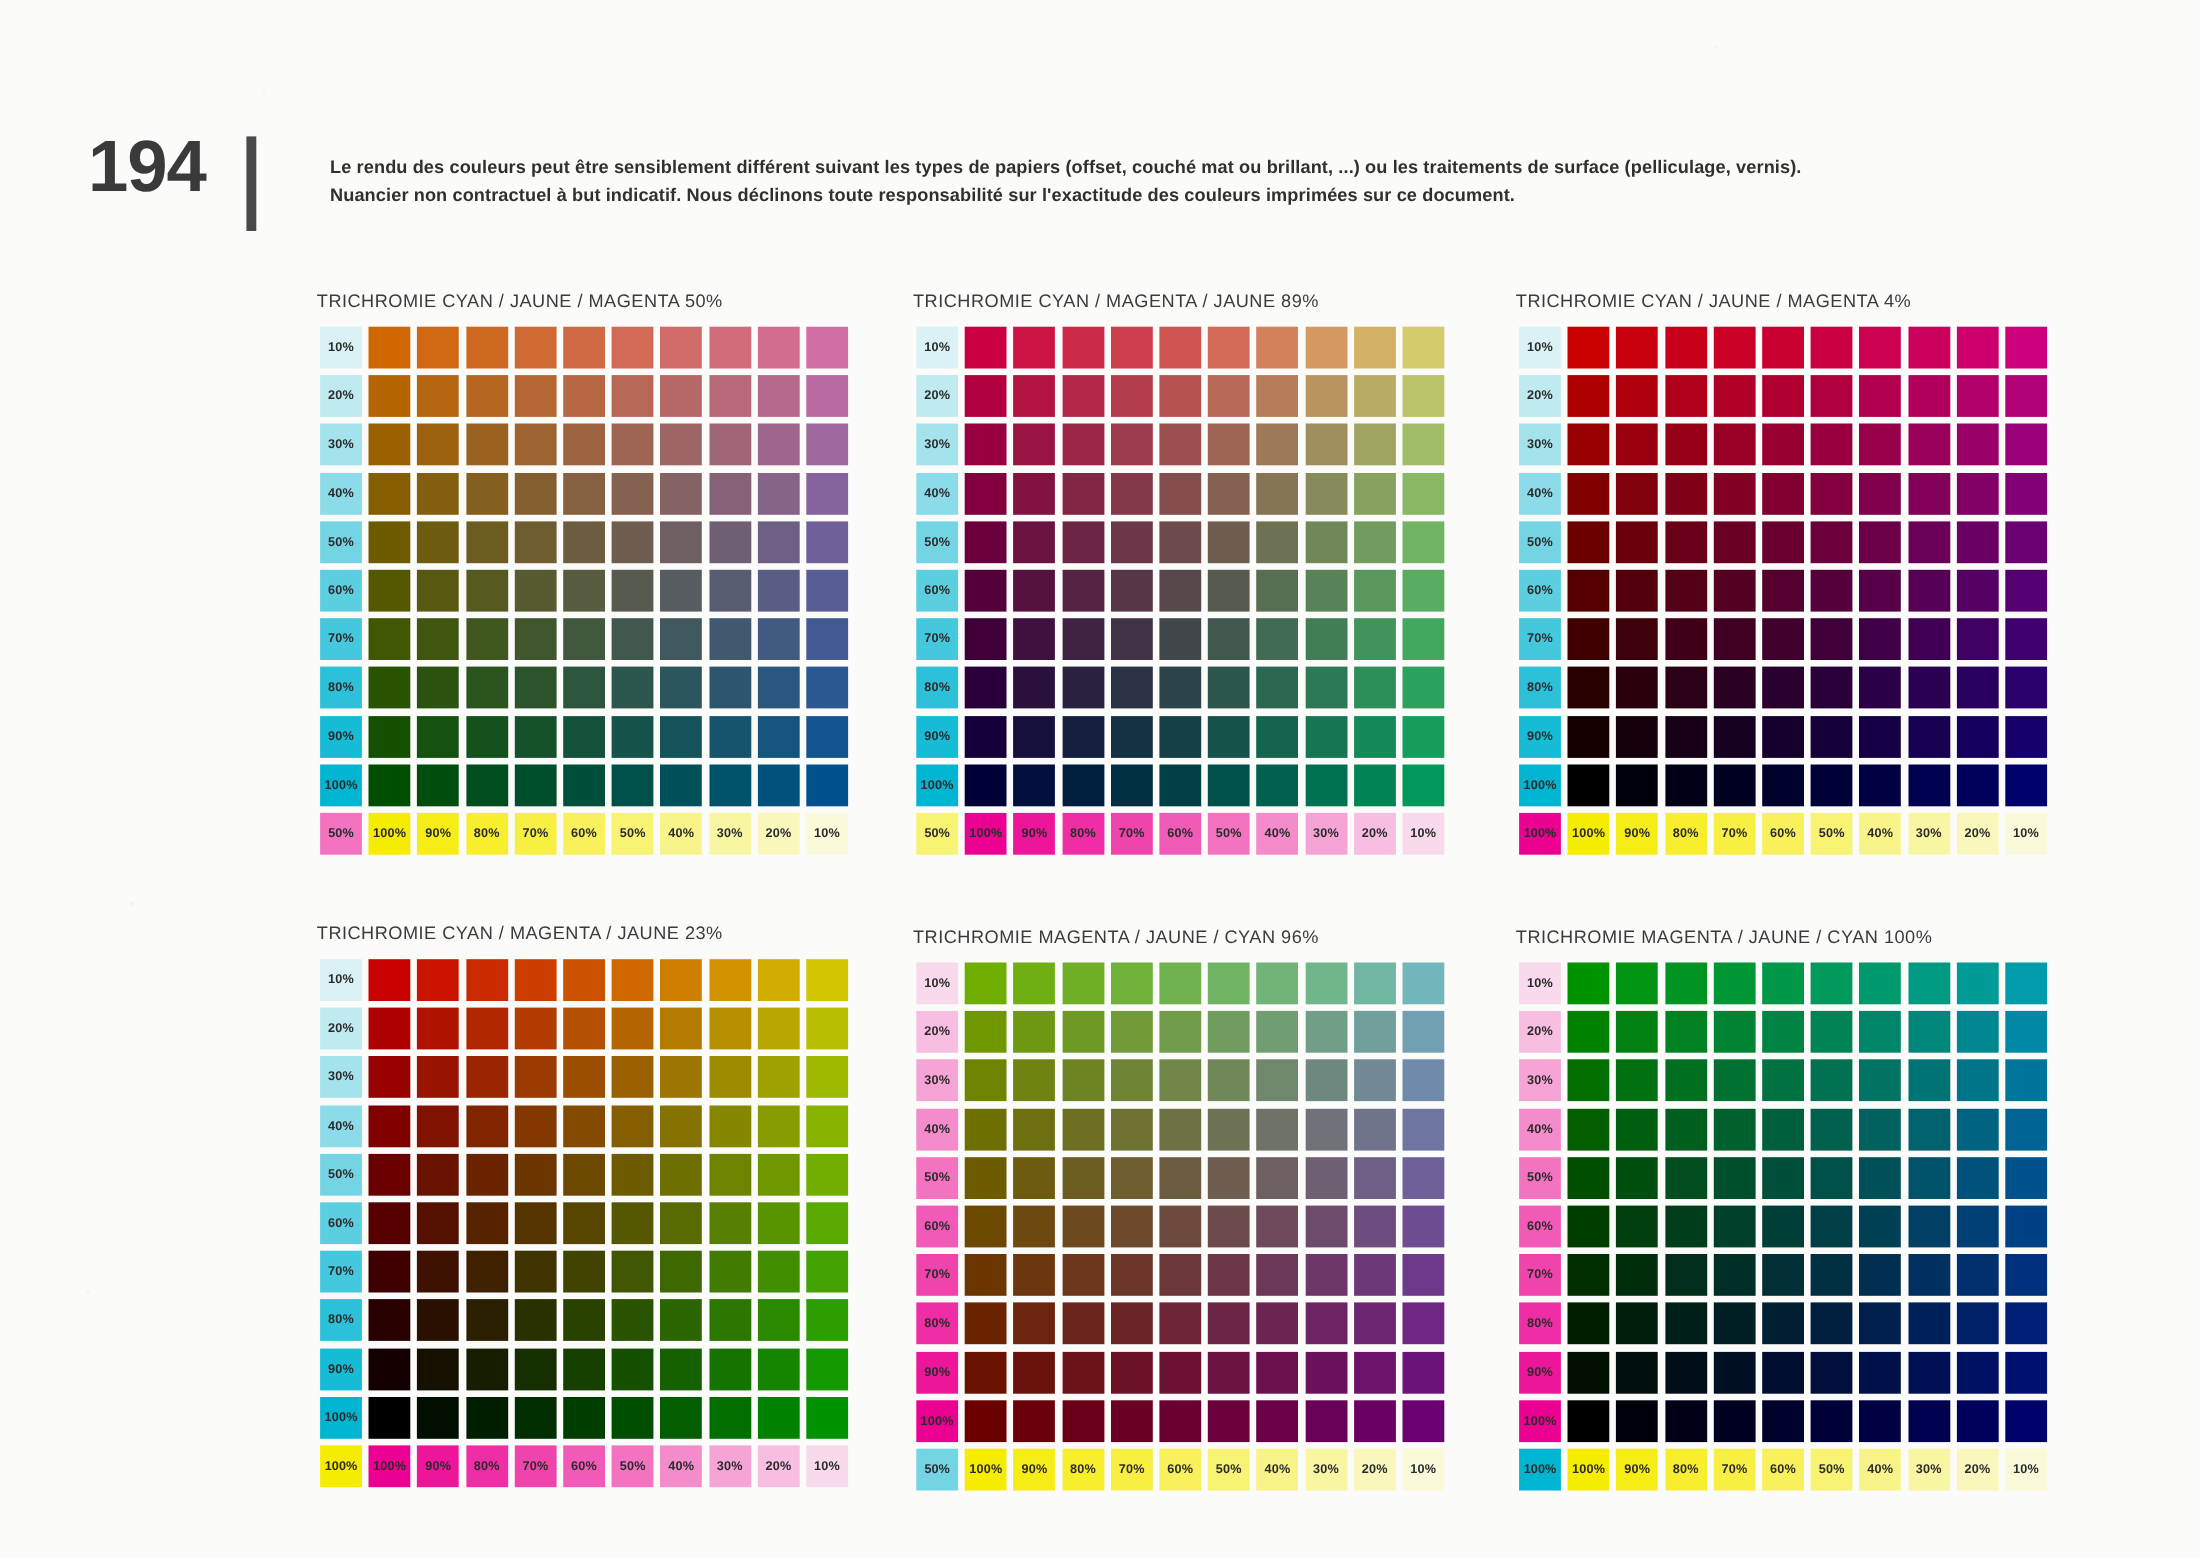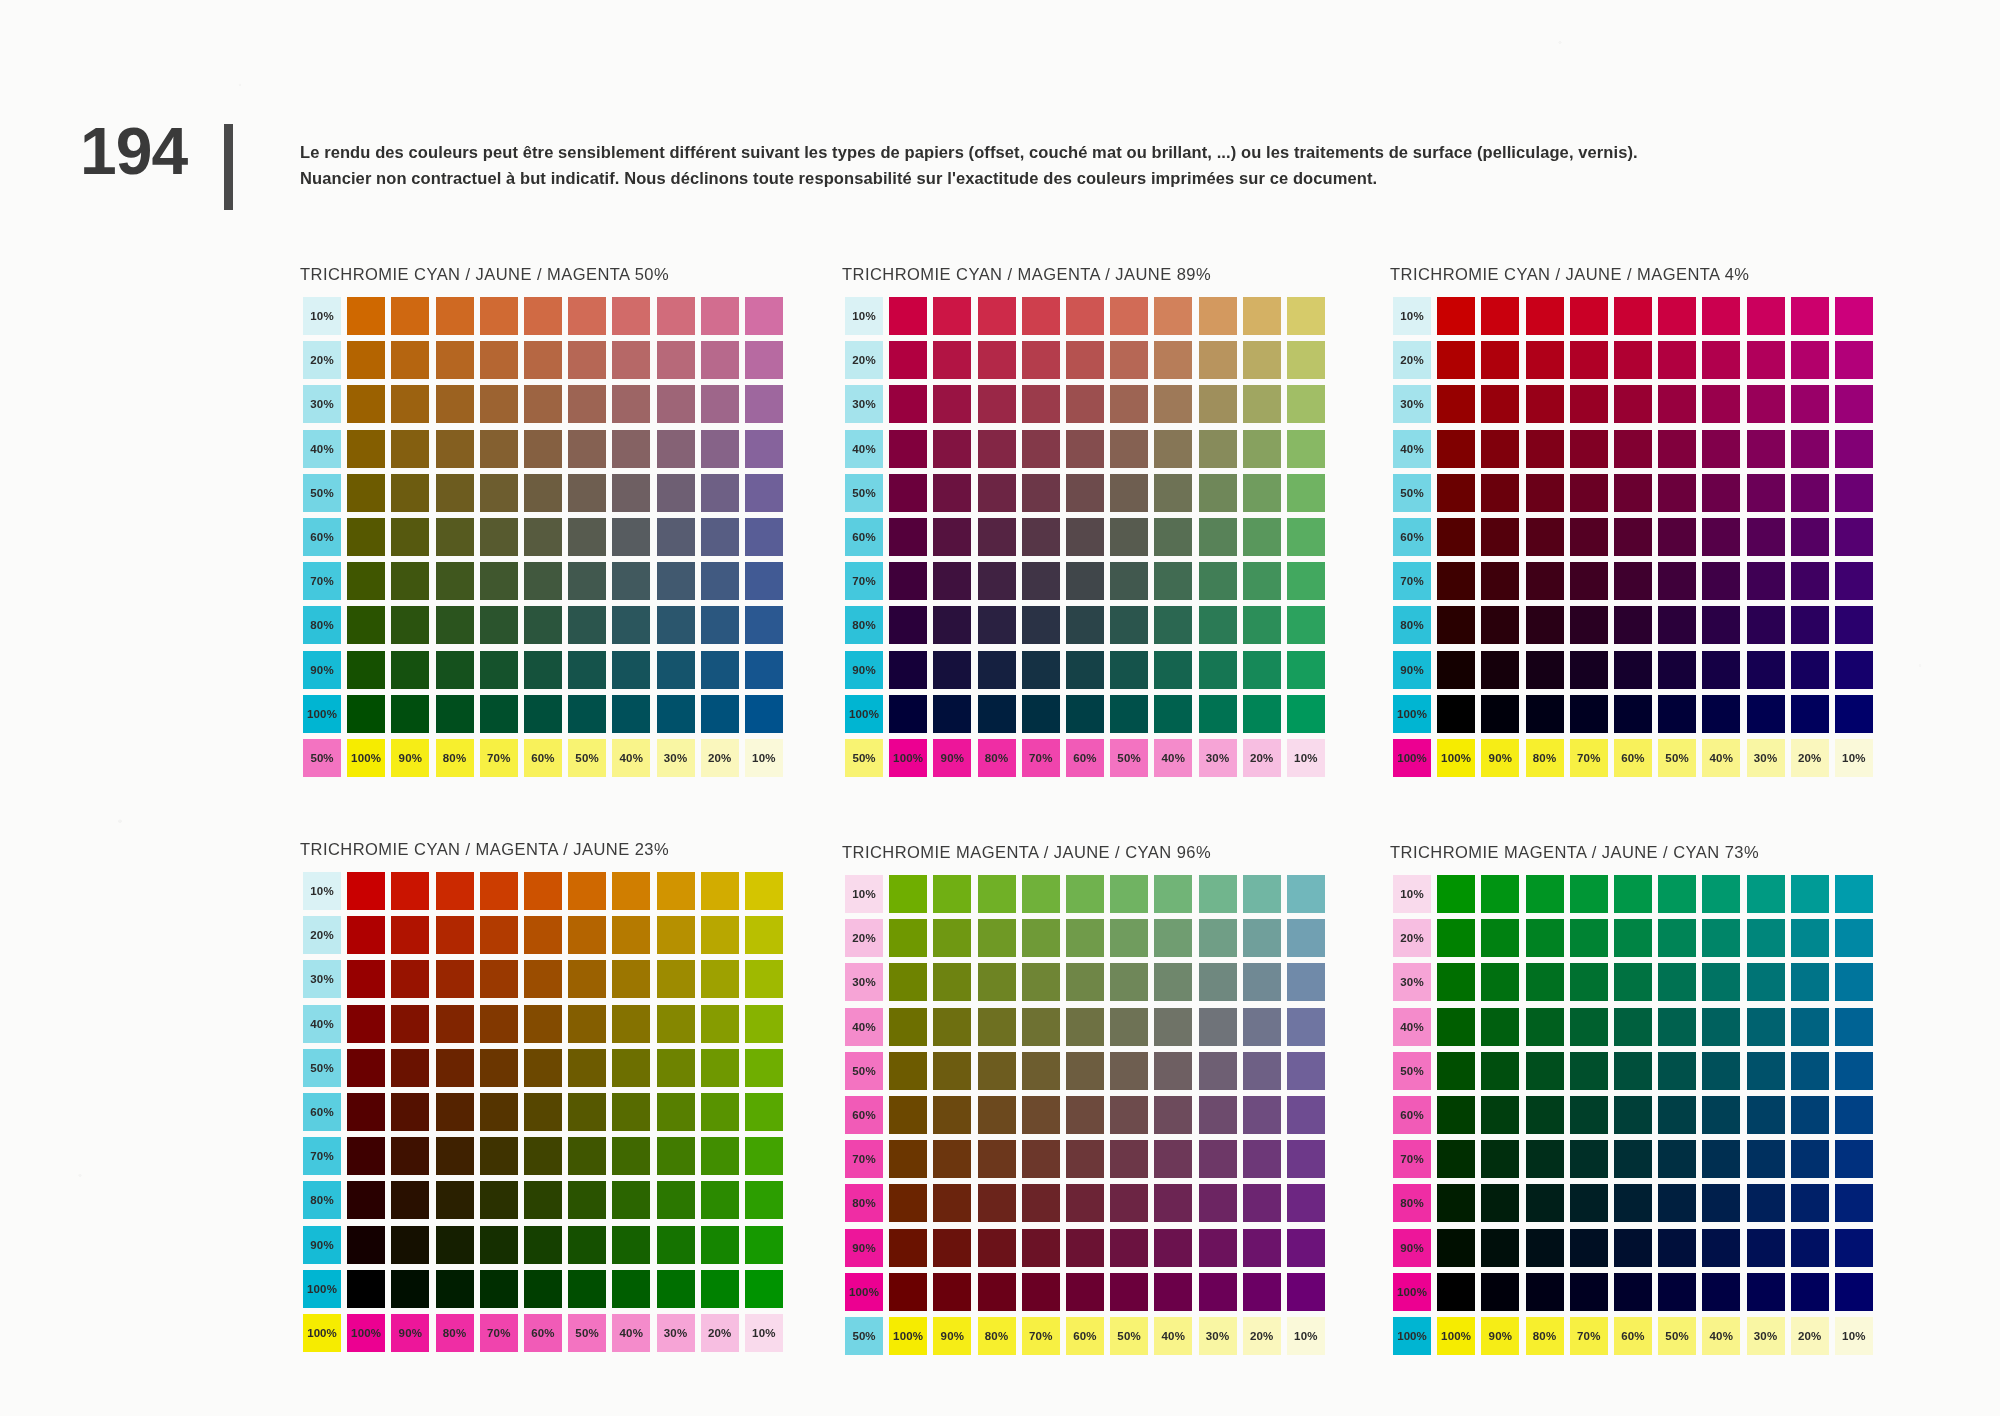--- a/index.html
+++ b/index.html
@@ -38,21 +38,21 @@
     width:9px;height:86px;background:#4a4a4a;
   }
   .notice{
     position:absolute;left:300px;top:140px;
     font-size:16.5px;font-weight:bold;line-height:1.55;
     color:#30302f;letter-spacing:.1px;white-space:nowrap;
   }
   .notice div{display:block;}
 
   
-  .sheet{position:absolute;left:12px;top:0;width:1612px;height:1416px;border-radius:22px;}
+  .sheet{position:absolute;left:0;top:0;width:1612px;height:1416px;border-radius:22px;}
   .chart{position:absolute;}
   .chart-title{
     font-size:16.5px;letter-spacing:.45px;color:#3b3b3b;
     margin-bottom:10px;white-space:nowrap;font-weight:normal;
   }
   .grid{
     display:grid;
     grid-template-columns:repeat(11, 44.2px);
     grid-template-rows:repeat(11, 44.2px);
     gap:0px;
@@ -713,21 +713,21 @@
         <div class="label-cell" style="background: rgb(247, 240, 67);">70%</div>
         <div class="label-cell" style="background: rgb(248, 241, 91);">60%</div>
         <div class="label-cell" style="background: rgb(248, 243, 114);">50%</div>
         <div class="label-cell" style="background: rgb(249, 244, 138);">40%</div>
         <div class="label-cell" style="background: rgb(249, 246, 163);">30%</div>
         <div class="label-cell" style="background: rgb(250, 247, 189);">20%</div>
         <div class="label-cell" style="background: rgb(250, 249, 217);">10%</div>
       </div>
     </div>
     <div class="chart" style="left: 1378px; top: 843px;">
-      <div class="chart-title">TRICHROMIE MAGENTA / JAUNE / CYAN 73%</div>
+      <div class="chart-title">TRICHROMIE MAGENTA / JAUNE / CYAN 100%</div>
       <div class="grid">
         <div class="label-cell" style="background: rgb(249, 218, 236);">10%</div>
         <div class="swatch" title="magenta 10% / yellow 100% / cyan 100%" style="background: rgb(0, 147, 0);"></div>
         <div class="swatch" title="magenta 10% / yellow 90% / cyan 100%" style="background: rgb(0, 148, 18);"></div>
         <div class="swatch" title="magenta 10% / yellow 80% / cyan 100%" style="background: rgb(0, 149, 35);"></div>
         <div class="swatch" title="magenta 10% / yellow 70% / cyan 100%" style="background: rgb(0, 150, 53);"></div>
         <div class="swatch" title="magenta 10% / yellow 60% / cyan 100%" style="background: rgb(0, 151, 72);"></div>
         <div class="swatch" title="magenta 10% / yellow 50% / cyan 100%" style="background: rgb(0, 152, 91);"></div>
         <div class="swatch" title="magenta 10% / yellow 40% / cyan 100%" style="background: rgb(0, 153, 110);"></div>
         <div class="swatch" title="magenta 10% / yellow 30% / cyan 100%" style="background: rgb(0, 154, 130);"></div>

